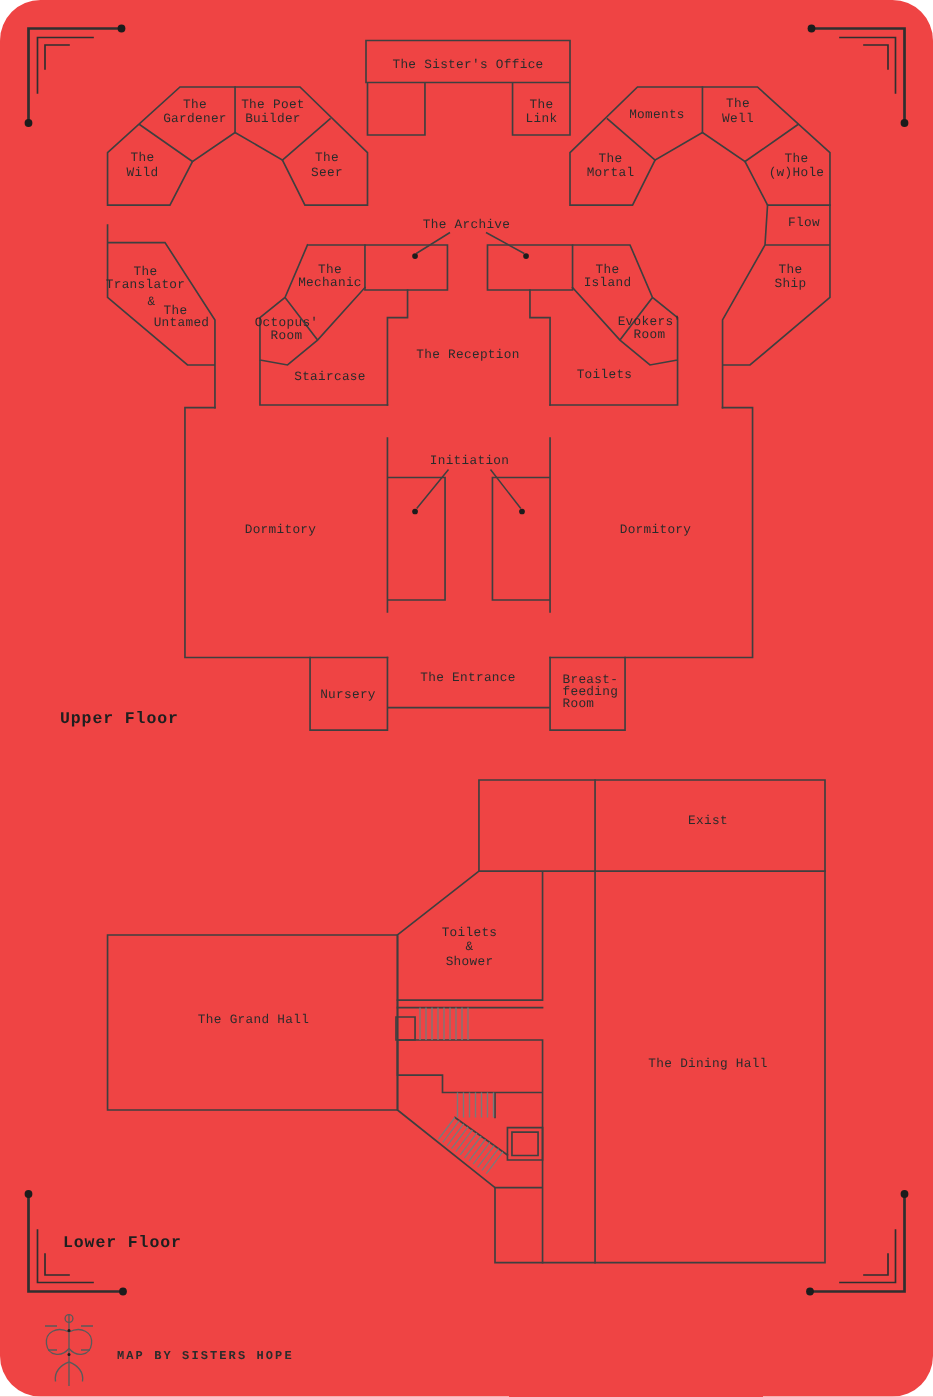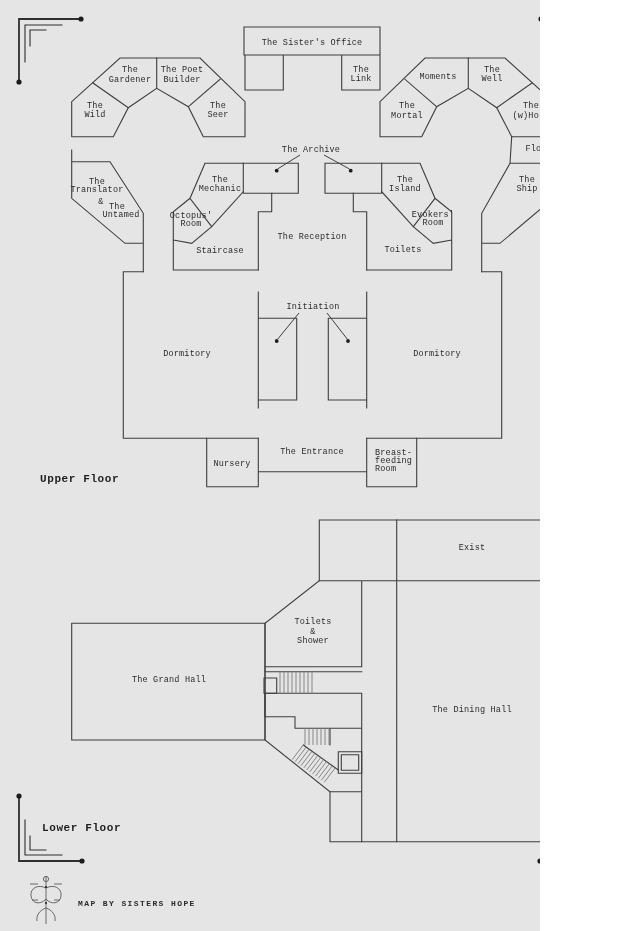--- a/index.html
+++ b/index.html
@@ -1,21 +1,22 @@
 <!DOCTYPE html>
 <html><head>
 <meta charset="utf-8">
 <style>
   html,body{margin:0;padding:0;background:#ffffff;}
   .page{
     position:relative;
-    width:540px;height:931px;
-    background:#e5e5e5;
+    width:622px;height:931px;
+    background:#ef4444;
     font-family:"Liberation Mono","DejaVu Sans Mono",monospace;
     overflow:hidden;
+    border-radius:27px;
   }
   svg{display:block;}
   .wall{fill:none;stroke:#3f3f3f;stroke-width:1.1;stroke-linecap:square;stroke-linejoin:miter;}
   .hatch{fill:none;stroke:#7a7a7a;stroke-width:0.9;}
   .leader{fill:none;stroke:#3f3f3f;stroke-width:1;}
   .dot{fill:#1c1c1c;stroke:none;}
   .orn{fill:none;stroke:#2f2f2f;stroke-width:1.8;stroke-linecap:square;}
   .orn2{fill:none;stroke:#2f2f2f;stroke-width:1.1;stroke-linecap:square;}
   .logo{fill:none;stroke:#5a5a5a;stroke-width:0.9;}
   text{fill:#2b2b2b;font-family:"Liberation Mono","DejaVu Sans Mono",monospace;}

